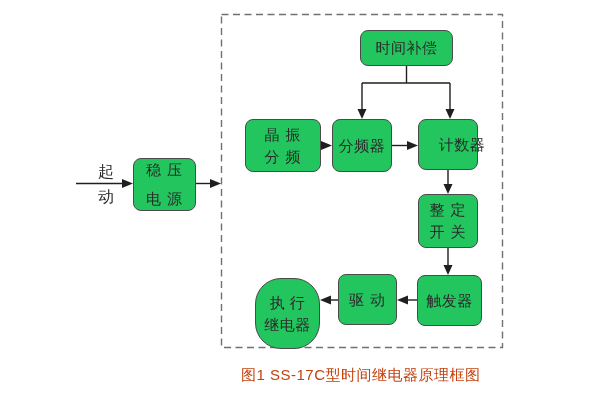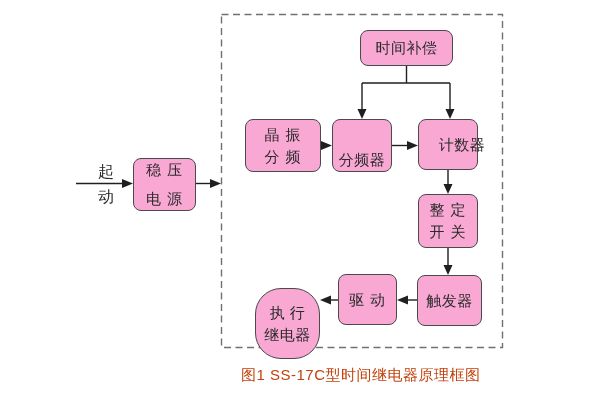--- a/index.html
+++ b/index.html
@@ -18,43 +18,43 @@
   }
   .wires {
     position: absolute;
     left: 0;
     top: 0;
     z-index: 1;
   }
   .box {
     position: absolute;
     box-sizing: border-box;
-    background: #f9a8d4;
+    background: #22c55e;
     border: 1.4px solid #4a4a4a;
     border-radius: 8px;
     display: flex;
     flex-direction: column;
     align-items: center;
     justify-content: center;
     font-size: 15px;
     line-height: 22px;
     letter-spacing: 1px;
     white-space: pre;
     z-index: 2;
     text-align: center;
   }
   .box-power      { left: 133px; top: 158px; width: 63px; height: 53px; justify-content: space-between; }
   .box-comp       { left: 360px; top: 30px;  width: 93px; height: 36px; line-height: 18px; letter-spacing: 0.5px; }
   .box-crystal    { left: 245px; top: 119px; width: 76px; height: 53px; }
-  .box-divider    { left: 332px; top: 119px; width: 60px; height: 53px; letter-spacing: 0.5px; justify-content: flex-end; }
+  .box-divider    { left: 332px; top: 119px; width: 60px; height: 53px; letter-spacing: 0.5px; }
   .box-counter    { left: 418px; top: 119px; width: 60px; height: 51px; letter-spacing: 0.5px; padding-left: 28px; }
   .box-setting    { left: 418px; top: 194px; width: 60px; height: 54px; }
   .box-trigger    { left: 417px; top: 275px; width: 65px; height: 51px; letter-spacing: 0.5px; }
   .box-drive      { left: 338px; top: 274px; width: 59px; height: 51px; }
-  .box-relay      { left: 255px; top: 288px; width: 65px; height: 71px; letter-spacing: 0.5px; border-radius: 26px; }
+  .box-relay      { left: 255px; top: 278px; width: 65px; height: 71px; letter-spacing: 0.5px; border-radius: 26px; }
   .start-label {
     position: absolute;
     width: 22px;
     text-align: center;
     font-size: 16px;
     z-index: 2;
   }
   .start-line1 { left: 95px; top: 162px; }
   .start-line2 { left: 95px; top: 187px; }
   .caption {

